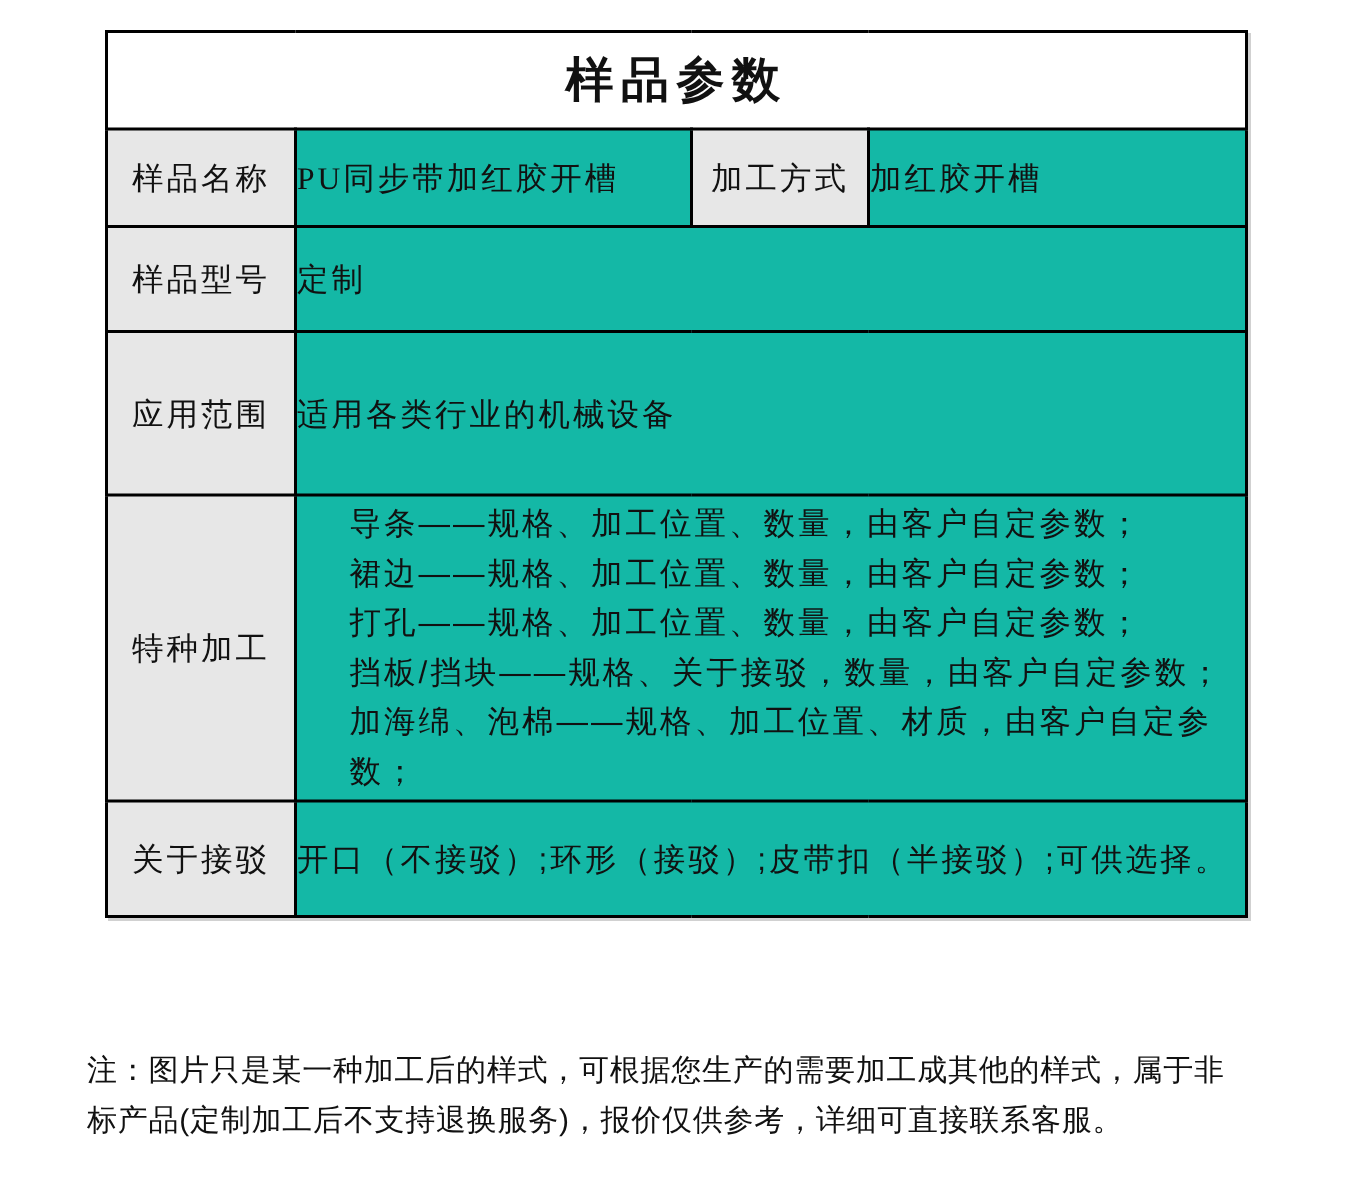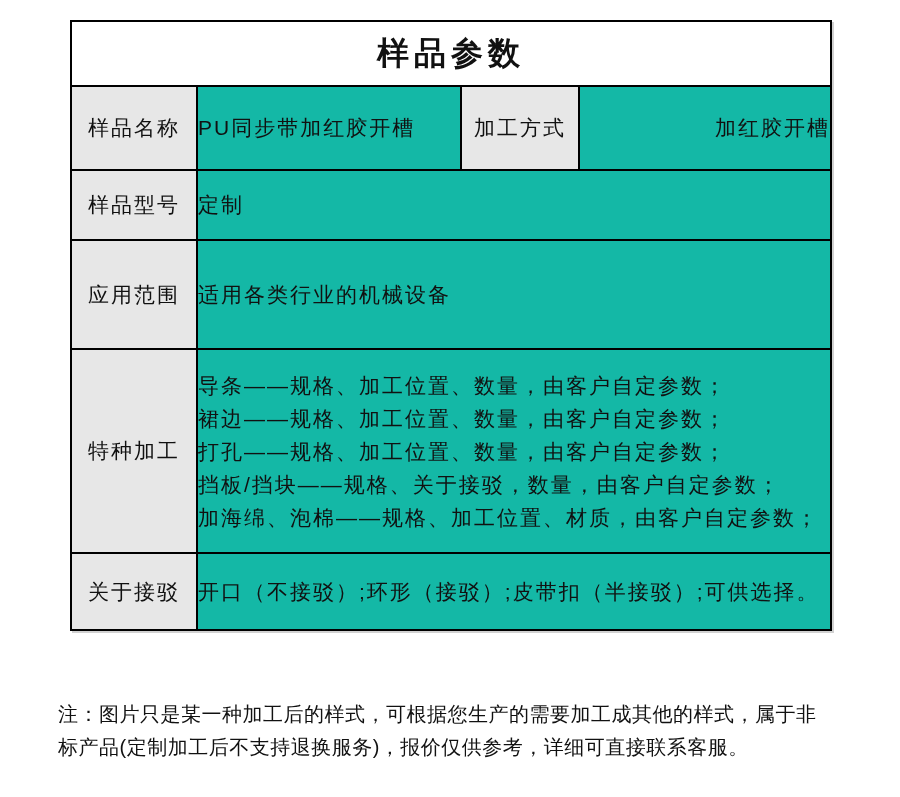--- a/index.html
+++ b/index.html
@@ -32,30 +32,30 @@
     font-size: 32px;
     font-weight: bold;
     letter-spacing: 5px;
   }
   td.label {
     background: #e7e7e7;
     text-align: center;
   }
   td.value { text-align: left; background: #14b8a6; }
   td.pad-s { padding-left: 22px; }
-  td.pad-l { padding-left: 68px; text-align: right; }
+  td.pad-l { padding-left: 68px; }
 
-  tr.r1 td { height: 84px; }
+  tr.r1 td { height: 65px; font-family: Liberation Serif, serif; }
   tr.r2 td { height: 62px; }
   tr.r3 td { height: 70px; }
   tr.r4 td { height: 109px; }
   tr.r5 td { height: 204px; }
   tr.r6 td { height: 77px; }
 
-  .multiline div { line-height: 33px; }
+  .multiline div { line-height: 33px; padding-left: 35px; }
 
   p.note {
     position: absolute; left: 58px; top: 698px;
     width: 772px;
     font-size: 20px;
     line-height: 33px;
     letter-spacing: 0.5px;
     color: #111111;
   }
 </style>

